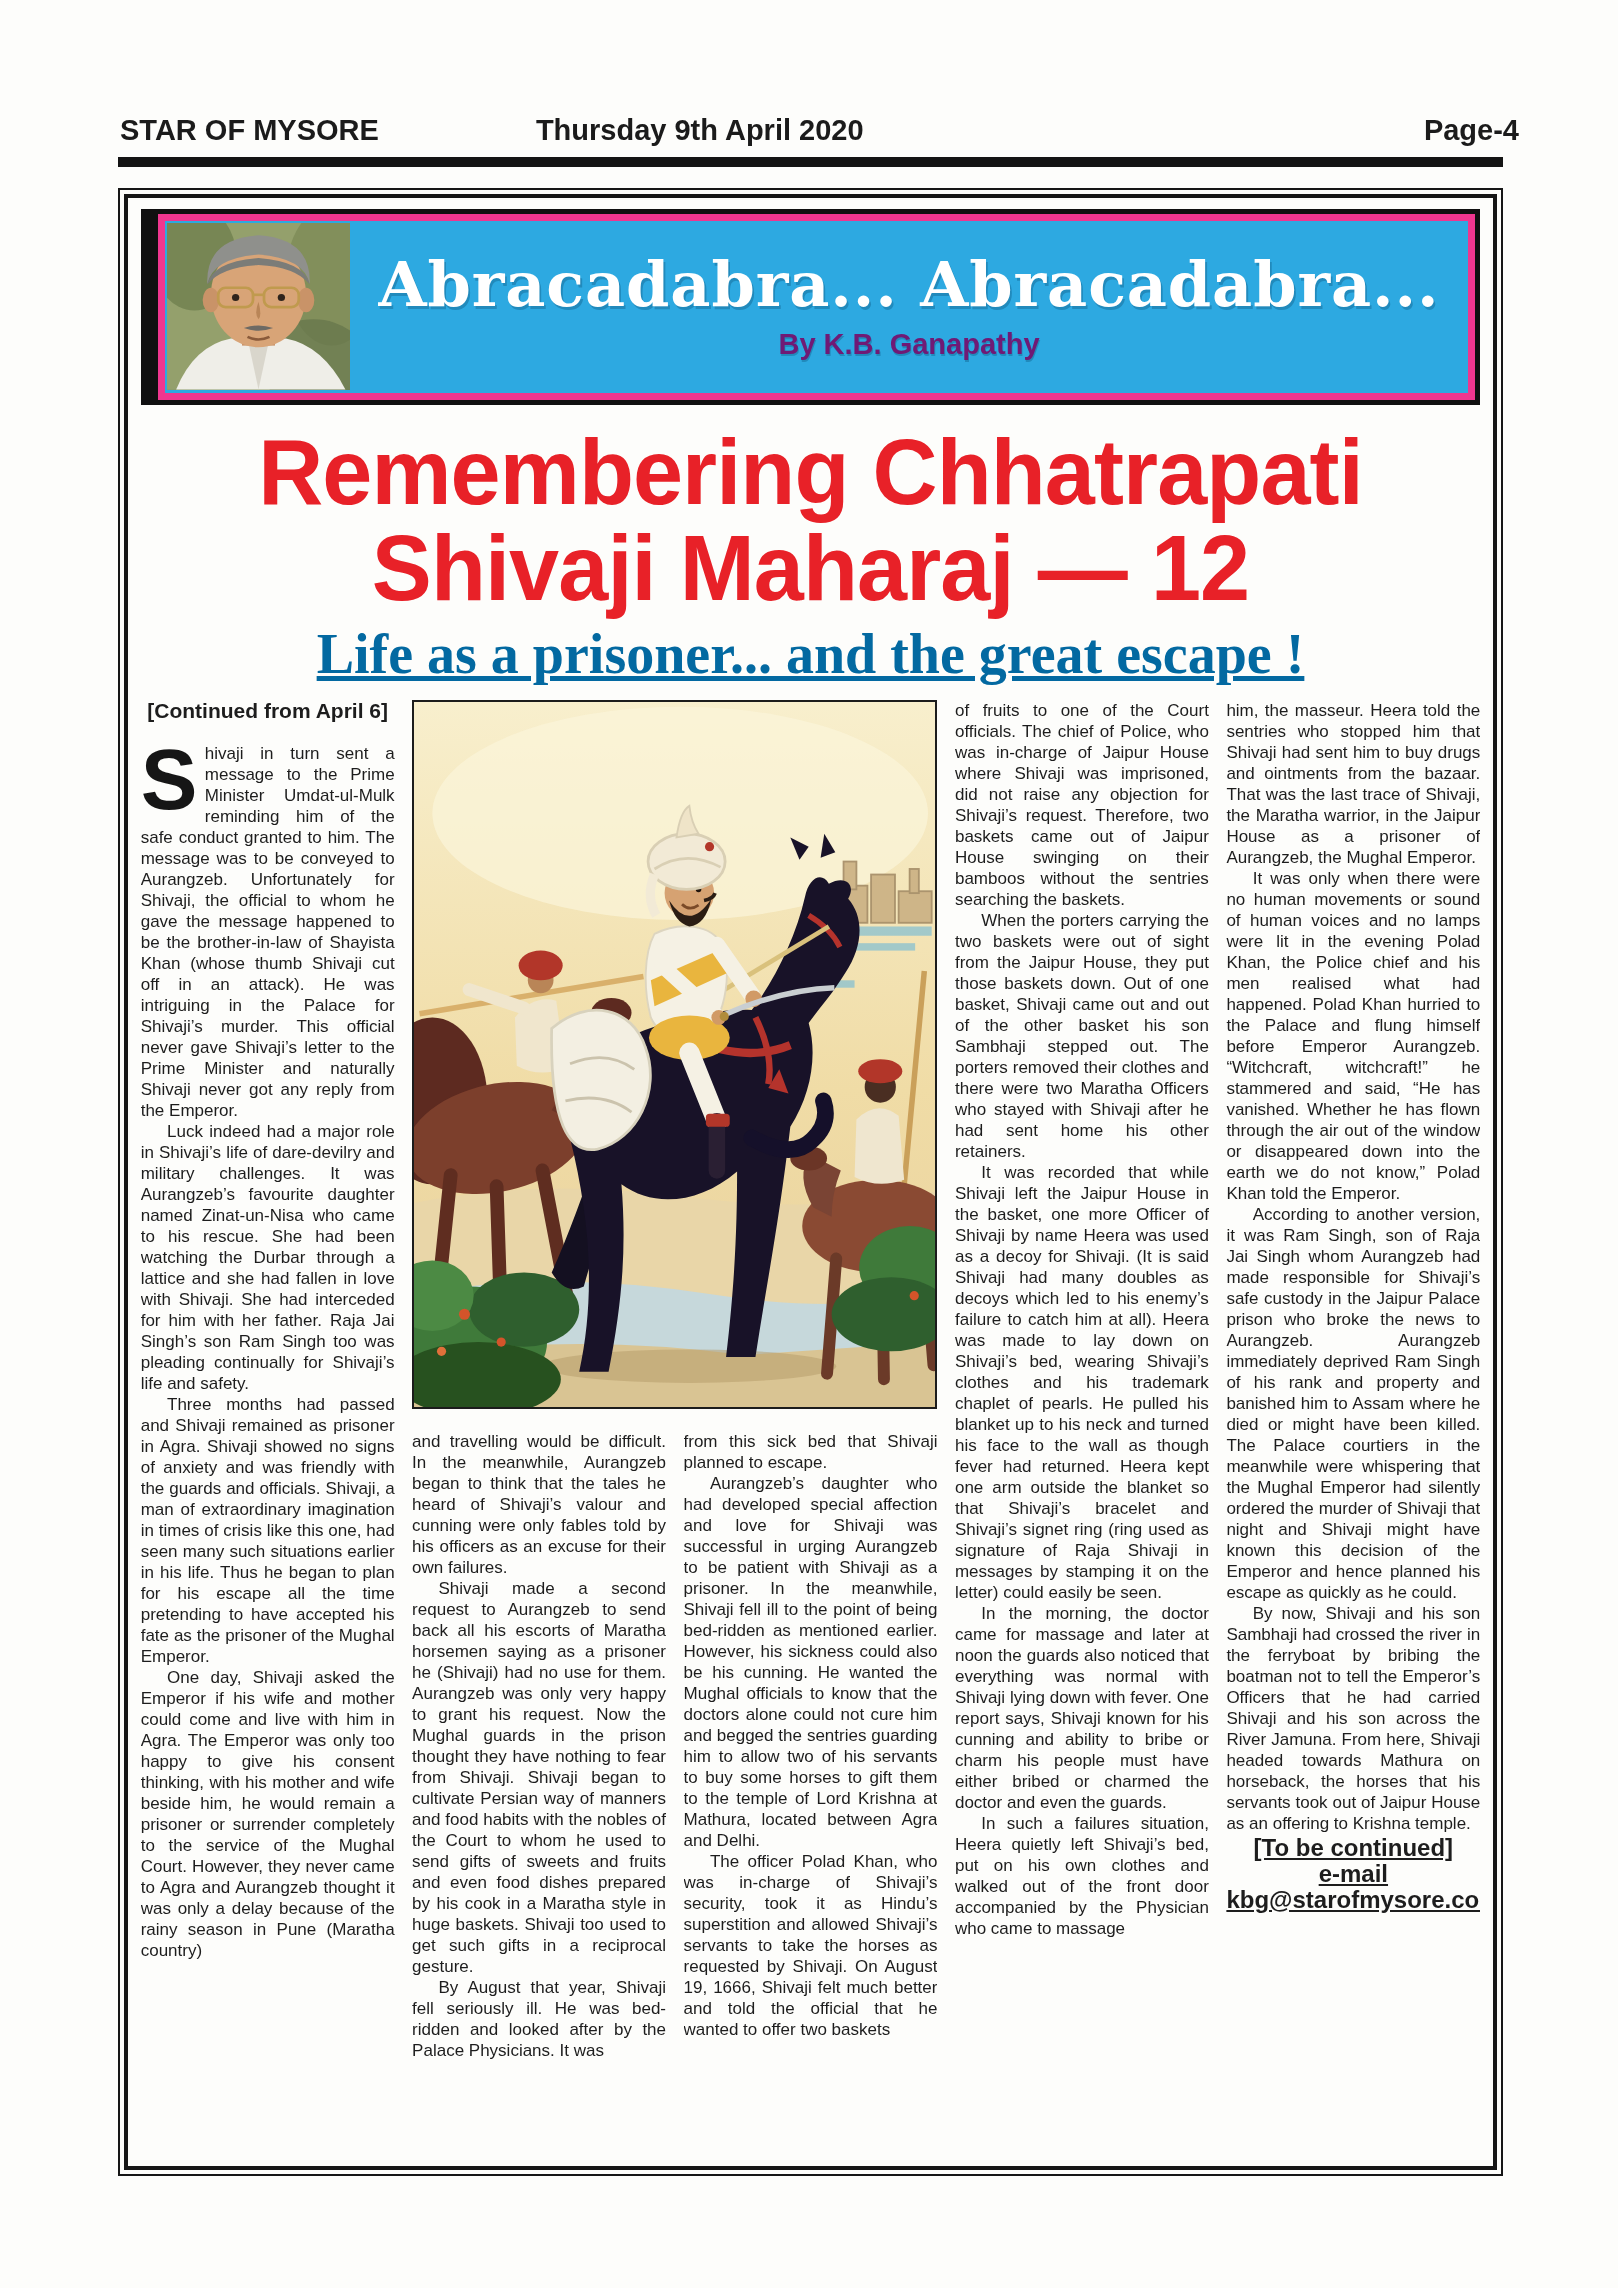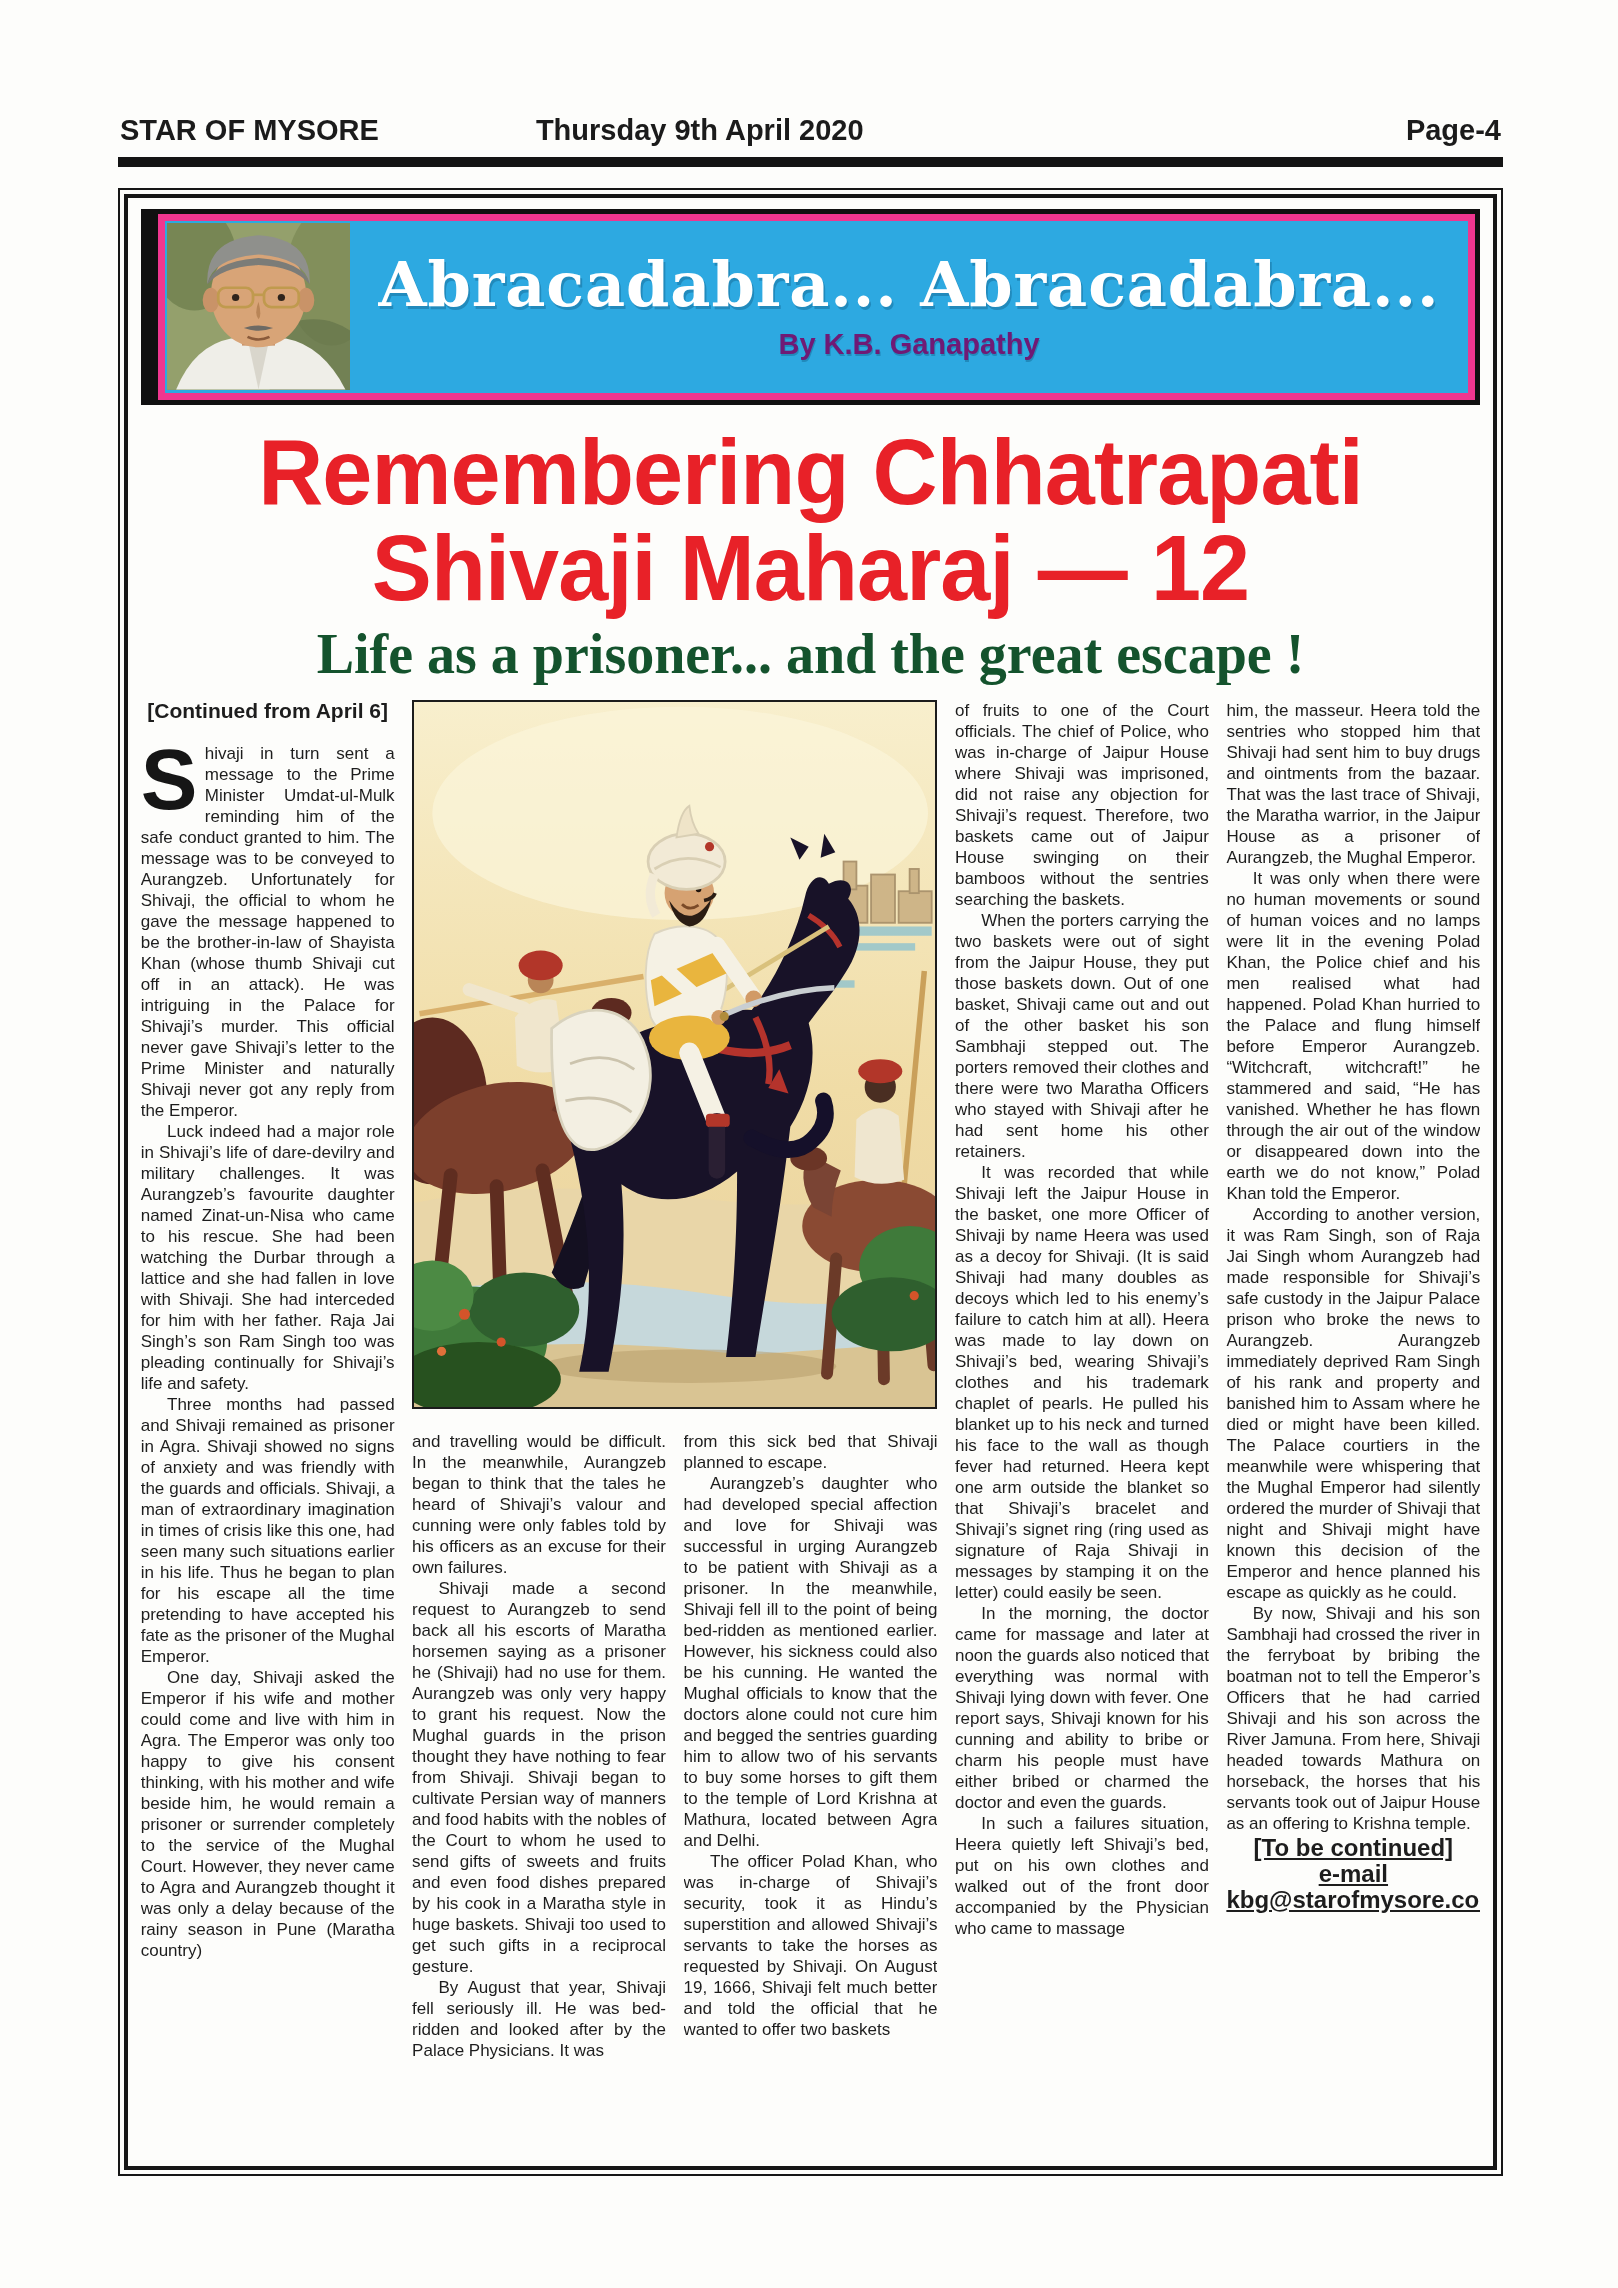--- a/index.html
+++ b/index.html
@@ -3,21 +3,21 @@
 <meta charset="utf-8">
 <style>
   html,body{margin:0;padding:0;}
   body{
     width:1619px;height:2289px;position:relative;background:#fdfdfb;
     font-family:"Liberation Sans",sans-serif;color:#1b1b1b;
     -webkit-font-smoothing:antialiased;overflow:hidden;
   }
   
   .pg-header{
-    position:absolute;left:120px;right:118px;top:105px;height:42px;
+    position:absolute;left:120px;right:100px;top:105px;height:42px;
     display:flex;align-items:flex-end;font-weight:bold;font-size:29px;letter-spacing:0;
   }
   .pg-header .masthead{flex:0 0 auto;}
   .pg-header .dateline{margin-left:157px;flex:0 0 auto;}
   .pg-header .pagenum{margin-left:auto;flex:0 0 auto;}
   .top-rule{position:absolute;left:118px;right:116px;top:157px;height:10px;background:#141414;}
   
   .article-frame{
     position:absolute;left:118px;right:116px;top:188px;bottom:113px;
     border:2.8px solid #161616;padding:3.7px;background:#fdfdfb;
@@ -44,21 +44,21 @@
   }
   .banner-byline{
     margin-top:11px;font-weight:bold;color:#701a75;font-size:29px;
     text-shadow:0.9px 1.8px 0 rgba(12,80,120,.35);
   }
   
   .headline{margin-top:19px;text-align:center;font-weight:bold;letter-spacing:-0.9px;line-height:96px;}
   .headline .hl{display:block;font-size:90px;color:#e82128;transform:scaleY(1.04);}
   .subheadline{
     margin-top:9.2px;text-align:center;font-family:"Liberation Serif",serif;
-    font-weight:bold;font-size:56px;color:#14532d;line-height:59px;
+    font-weight:bold;font-size:56px;color:#0369a1;line-height:59px;text-decoration:underline;
   }
   
   .article-body{
     margin-top:16.6px;height:1479px;display:grid;
     grid-template-columns:repeat(5,1fr);grid-template-rows:731px auto;
     column-gap:17.5px;overflow:hidden;
     font-size:17px;line-height:21px;text-align:justify;color:#1d1d1d;
   }
   .colmn{overflow:hidden;}
   .c1{grid-column:1;grid-row:1 / 3;}

